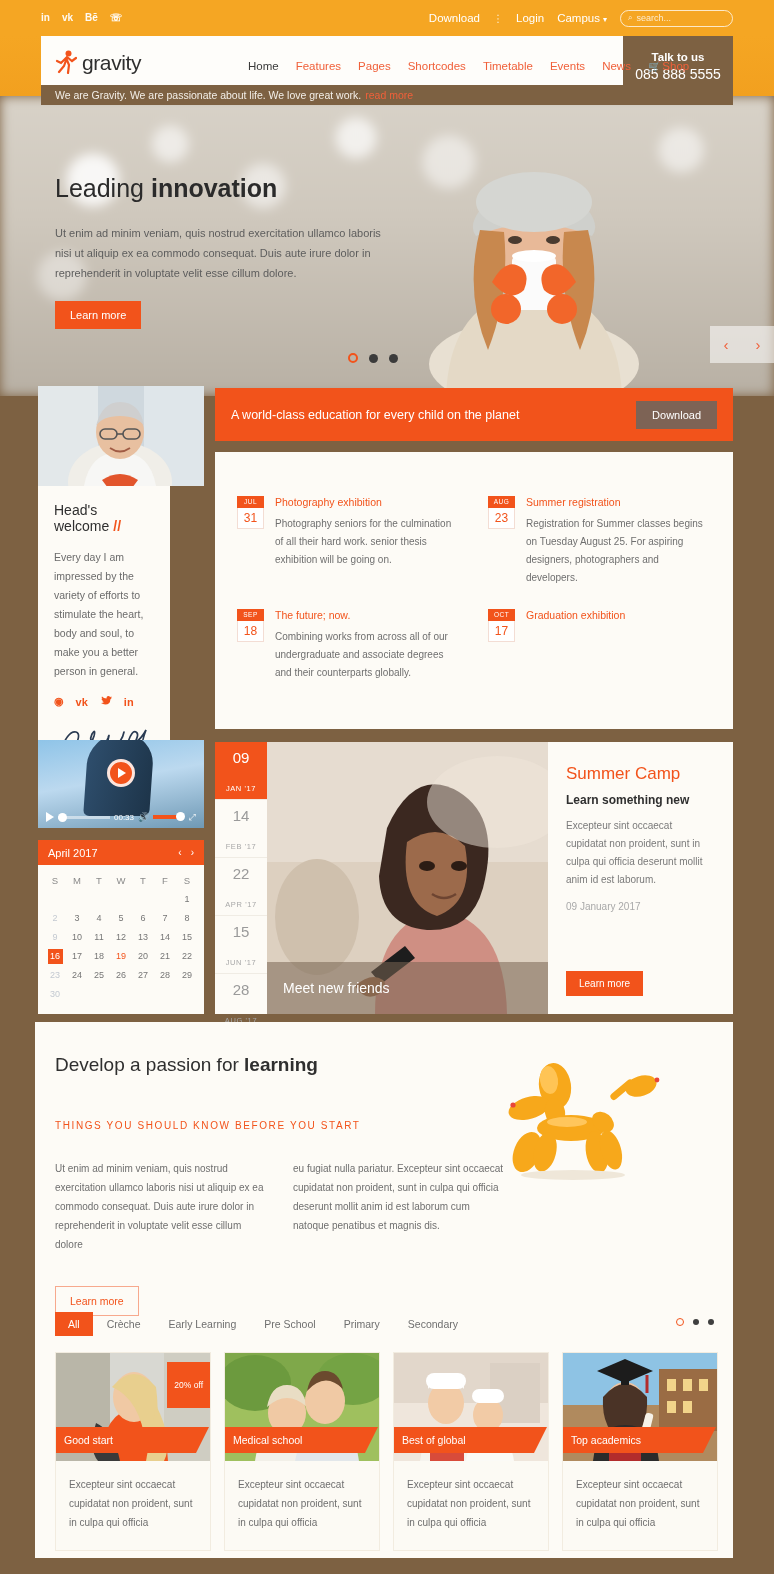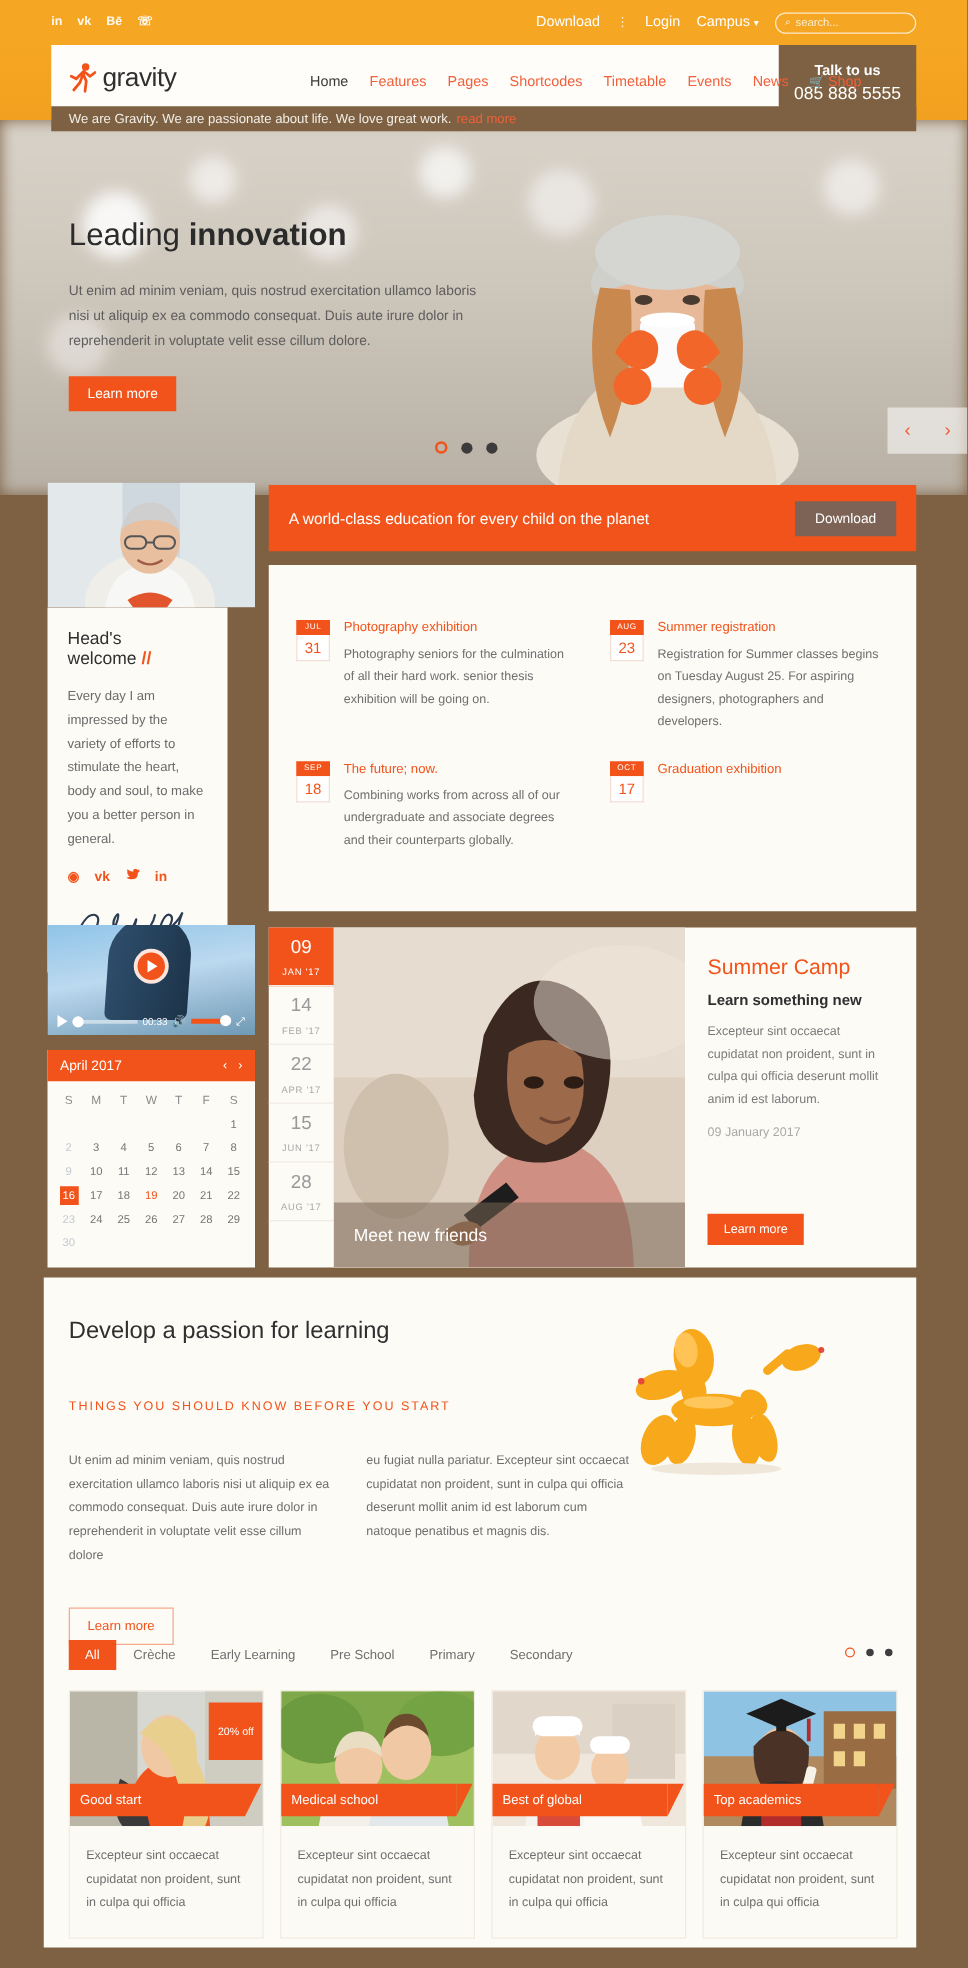--- a/index.html
+++ b/index.html
@@ -112,21 +112,21 @@
     background:rgba(255,255,255,.55); display:flex; align-items:center; justify-content:space-around;
   }
   .hero-arrows span { color:#f0603a; font-size:15px; }
 
   
   .brownarea { position:absolute; top:390px; left:0; width:774px; height:1184px; background:#7d6142; }
 
   
   .leftcol { position:absolute; left:38px; top:386px; width:166px; }
   .profile-photo { width:166px; height:100px; position:relative; overflow:hidden; }
-  .welcome-card { background:#fdfbf6; padding:16px 16px 18px 16px; width:144px; }
+  .welcome-card { background:#fdfbf6; padding:16px 16px 18px 16px; width:132px; }
   .card-h { font-size:14px; color:#2f2f2f; margin-bottom:14px; }
   .slash { color:#f2531b; font-weight:bold; margin-left:4px; }
   .welcome-p { font-size:10.5px; line-height:19px; color:#6b6b6b; margin-bottom:14px; }
   .soc-row { display:flex; gap:12px; align-items:center; margin-bottom:14px; }
   .soc-row span { color:#f2531b; font-size:11px; font-weight:bold; }
   .signature { height:38px; }
 
   
   .videocard { position:absolute; left:38px; top:740px; width:166px; height:88px; overflow:hidden; }
   .video-bg { position:absolute; inset:0;
@@ -189,41 +189,41 @@
   .dmon { background:#f2531b; color:#fff; font-size:6.5px; text-align:center; line-height:12px; letter-spacing:.5px; }
   .dday { border:1px solid #f3ddd4; border-top:none; color:#f2531b; font-size:12px; text-align:center; line-height:20px; background:#fff; }
   .ev-name { color:#f2531b; font-size:10.5px; margin-bottom:7px; }
   .ev-desc { color:#6f6f6f; font-size:10px; line-height:18px; }
 
   
   .camp { position:absolute; left:215px; top:742px; width:518px; height:272px; display:flex; background:#fdfbf6; }
   .camp-dates { width:52px; flex:0 0 52px; }
   .cd { text-align:center; padding:7px 0 6px; border-bottom:1px solid #f0ece4; }
   .cd .n { font-size:15px; color:#9a9a9a; }
-  .cd .m { font-size:7.5px; color:#a8a8a8; letter-spacing:.6px; margin-top:7px; }
+  .cd .m { font-size:7.5px; color:#a8a8a8; letter-spacing:.6px; margin-top:18px; }
   .cd.active { background:#f2531b; }
   .cd.active .n, .cd.active .m { color:#fff; }
   .camp-img { flex:0 0 281px; position:relative; overflow:hidden; background:#d9cabb; }
   .camp-caption {
     position:absolute; left:0; bottom:0; width:100%; height:52px;
     background:rgba(120,100,82,.55); color:#fff; font-size:14px;
     display:flex; align-items:center; padding-left:16px;
   }
   .camp-info { flex:1; padding:22px 18px 0 18px; position:relative; }
   .camp-h { color:#f2531b; font-size:17px; margin-bottom:9px; }
   .camp-sub { color:#2f2f2f; font-size:12px; font-weight:bold; margin-bottom:10px; }
   .camp-p { color:#7a7a7a; font-size:10px; line-height:18px; margin-bottom:12px; }
   .camp-date { color:#a9a9a9; font-size:10px; }
   .camp-btn { position:absolute; left:18px; bottom:18px; background:#f2531b; color:#fff; border:none; font-size:10px; padding:7px 13px; font-family:inherit; cursor:pointer; }
 
   
   .passion { position:absolute; left:35px; top:1022px; width:698px; height:536px; background:#fdfbf6; }
   .passion-inner { padding:32px 20px 0 20px; }
   .p-title { font-size:19px; color:#2f2f2f; margin-bottom:11px; }
-  .p-title b { font-weight:normal; }
+  .p-title b { font-weight:bold; }
   .p-kicker { color:#f2531b; font-size:10px; letter-spacing:1.6px; margin-bottom:28px;margin-top:44px; }
   .p-cols { display:flex; gap:26px; width:450px; }
   .p-col { flex:1; font-size:10px; line-height:19px; color:#6f6f6f; }
   .btn-outline {
     display:inline-block; margin-top:32px; border:1px solid #f7a98d; color:#f2531b;
     background:transparent; font-size:10.5px; padding:8px 14px; font-family:inherit; cursor:pointer;
   }
   .balloon { position:absolute; right:60px; top:38px; width:180px; height:120px; }
 
   .tabs { position:absolute; left:55px; top:1312px; display:flex; gap:0; align-items:center; }

